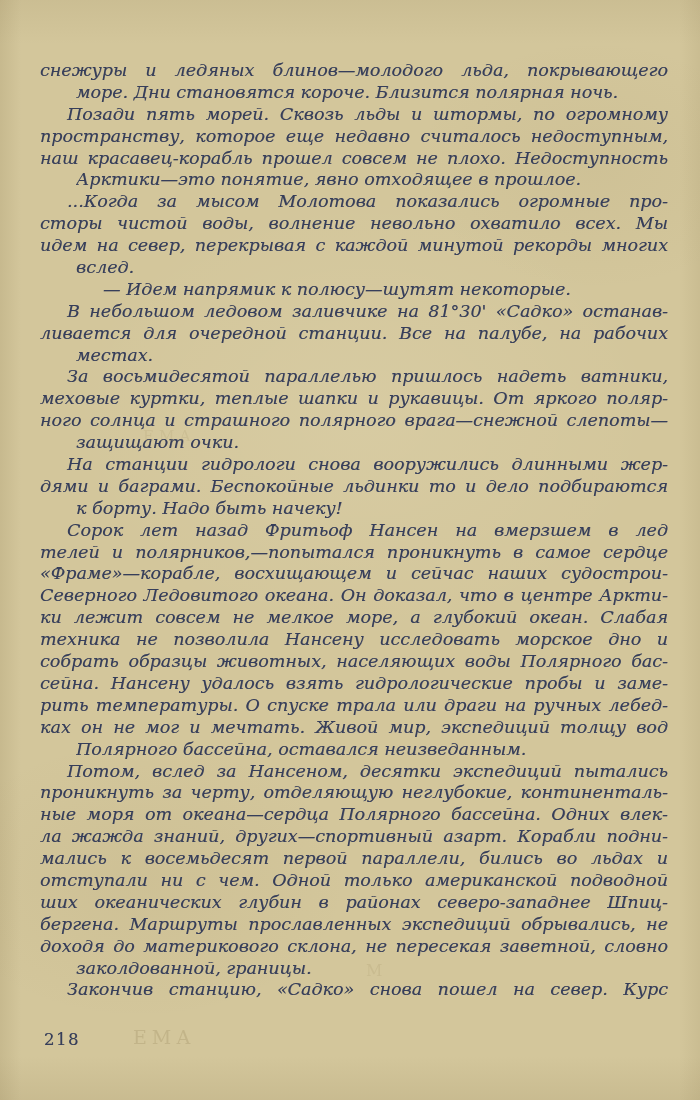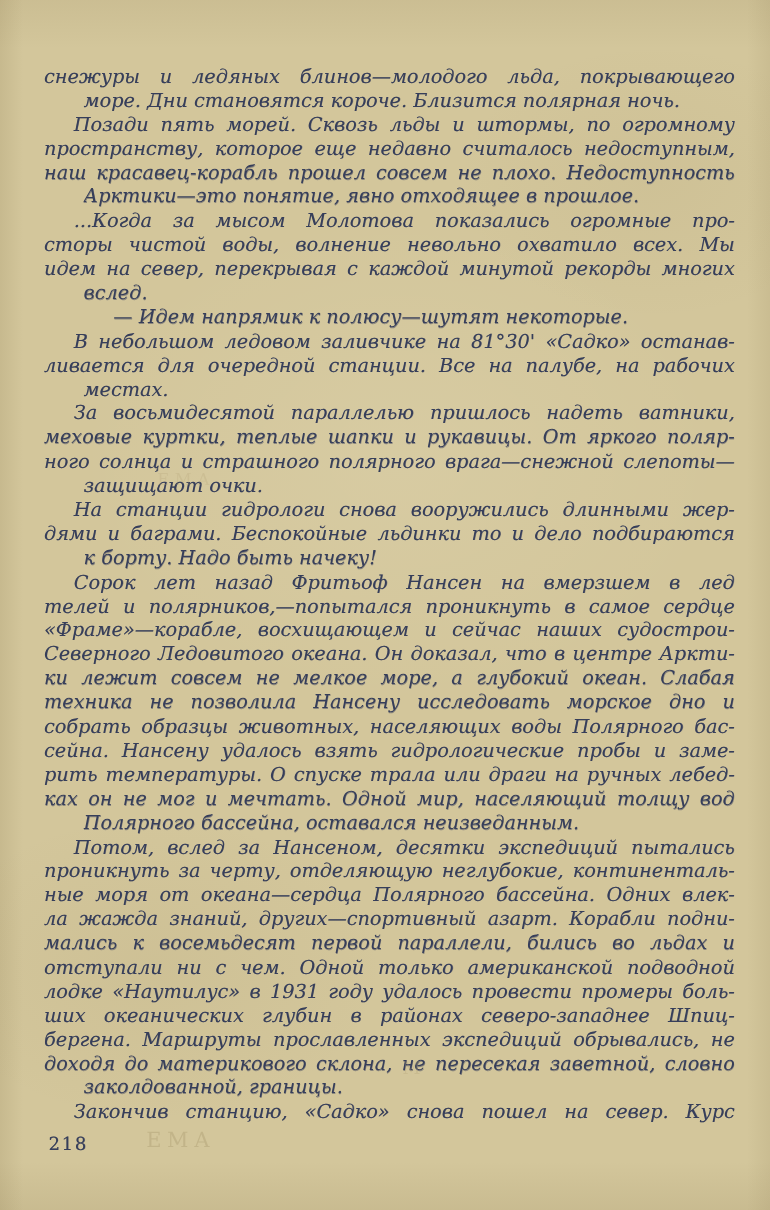--- a/index.html
+++ b/index.html
@@ -72,29 +72,28 @@
       <div class="line end">к борту. Надо быть начеку!</div>
       <div class="line indent">Сорок лет назад Фритьоф Нансен на вмерзшем в лед</div>
       <div class="line">телей и полярников,—попытался проникнуть в самое сердце</div>
       <div class="line">«Фраме»—корабле, восхищающем и сейчас наших судострои-</div>
       <div class="line">Северного Ледовитого океана. Он доказал, что в центре Аркти-</div>
       <div class="line">ки лежит совсем не мелкое море, а глубокий океан. Слабая</div>
       <div class="line">техника не позволила Нансену исследовать морское дно и</div>
       <div class="line">собрать образцы животных, населяющих воды Полярного бас-</div>
       <div class="line">сейна. Нансену удалось взять гидрологические пробы и заме-</div>
       <div class="line">рить температуры. О спуске трала или драги на ручных лебед-</div>
-      <div class="line">ках он не мог и мечтать. Одной мир, населяющий толщу вод</div>
+      <div class="line">ках он не мог и мечтать. Живой мир, экспедиций толщу вод</div>
       <div class="line end">Полярного бассейна, оставался неизведанным.</div>
       <div class="line indent">Потом, вслед за Нансеном, десятки экспедиций пытались</div>
       <div class="line">проникнуть за черту, отделяющую неглубокие, континенталь-</div>
       <div class="line">ные моря от океана—сердца Полярного бассейна. Одних влек-</div>
       <div class="line">ла жажда знаний, других—спортивный азарт. Корабли подни-</div>
       <div class="line">мались к восемьдесят первой параллели, бились во льдах и</div>
       <div class="line">отступали ни с чем. Одной только американской подводной</div>
-      <div class="line">лодке «Наутилус» в 1931 году удалось провести промеры боль-</div>
       <div class="line">ших океанических глубин в районах северо-западнее Шпиц-</div>
       <div class="line">бергена. Маршруты прославленных экспедиций обрывались, не</div>
       <div class="line">доходя до материкового склона, не пересекая заветной, словно</div>
       <div class="line end">заколдованной, границы.</div>
       <div class="line indent">Закончив станцию, «Садко» снова пошел на север. Курс</div>
     </div>
   <div class="ghost ghost-1">ЕМА</div>
   <div class="ghost ghost-2">М</div>
   <div class="ghost ghost-3">ЕМА</div>
   <div class="page-number">218</div>

